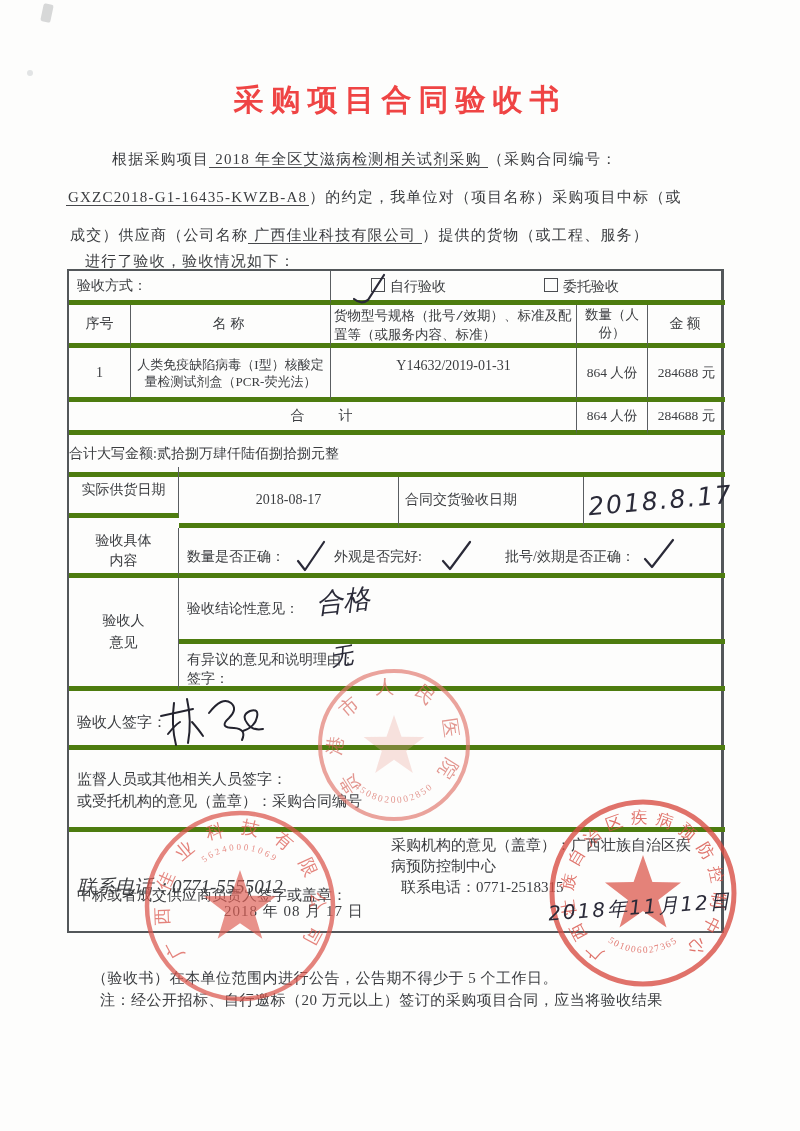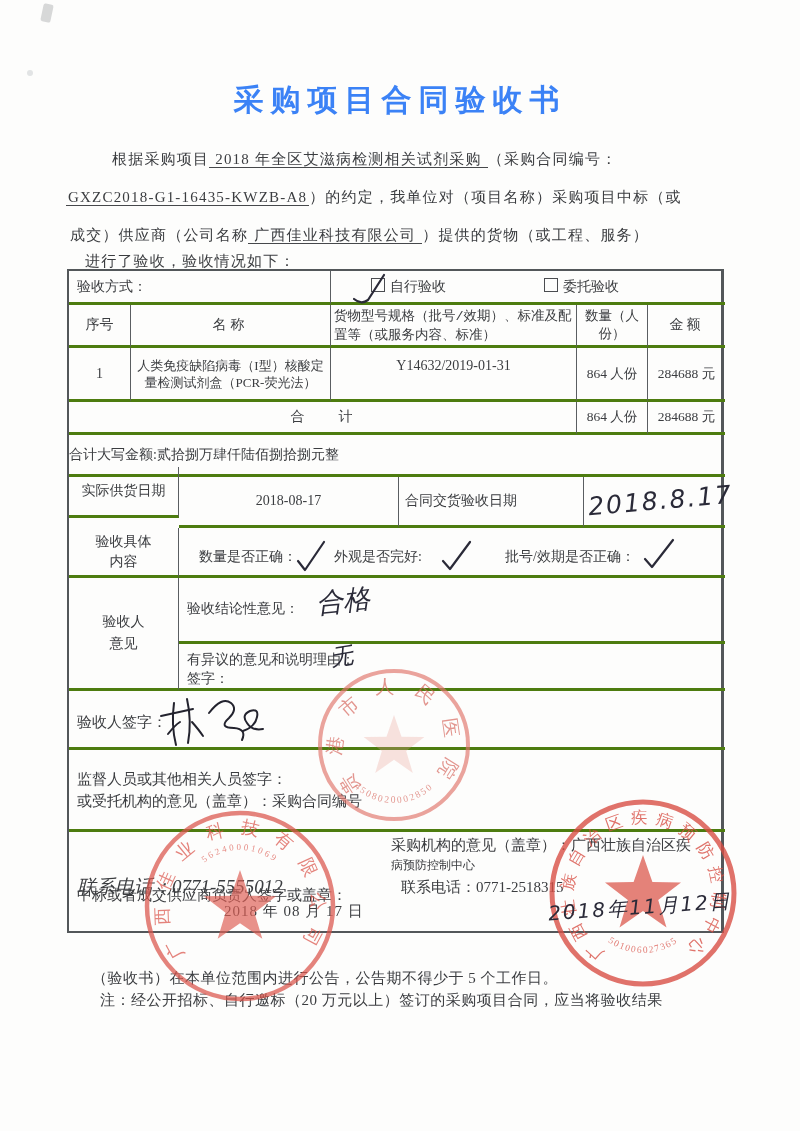--- a/index.html
+++ b/index.html
@@ -6,29 +6,29 @@
   body{background:#e8e8e8;}
   #page{
     position:relative; width:800px; height:1131px; margin:0 auto;
     background:#fdfdfc; overflow:hidden;
     font-family:"Liberation Serif","DejaVu Serif",serif;
     color:#3b3d40;
   }
   .abs{position:absolute; box-sizing:border-box;}
   .title{
     width:100%; text-align:center; top:80px; left:0;
-    font-size:30px; font-weight:bold; letter-spacing:7px; color:#3b82f6;
+    font-size:30px; font-weight:bold; letter-spacing:7px; color:#ef4444;
   }
   .intro-line{font-size:15px; letter-spacing:1.2px; white-space:nowrap;}
   .u{border-bottom:1.5px solid #46484b; padding:0 6px;}
   
   #doc-table{left:67px; top:269px; width:657px; height:664px; border:2px solid #53575a; border-right-width:3px;}
   .cell{position:absolute; box-sizing:border-box; font-size:14px; color:#3b3d40; overflow:hidden;}
   .br{border-right:1px solid #5a5e61;}
-  .bb{border-bottom:3px solid #4d7c0f;}
+  .bb{border-bottom:5px solid #4d7c0f;}
   .vc{display:flex; align-items:center;}
   .cc{display:flex; align-items:center; justify-content:center; text-align:center;}
   .cbx{width:12px;height:12px;border:1.5px solid #4a4c50;display:inline-block;margin-right:5px;vertical-align:-1px;background:transparent;}
   .hw{
     position:absolute; font-family:"DejaVu Sans",sans-serif; font-style:italic;
     color:#2a2a38; z-index:6; white-space:nowrap; pointer-events:none;
   }
   #overlay{position:absolute; left:0; top:0; z-index:5; pointer-events:none;}
   .stamp-text{font-family:"Liberation Serif","DejaVu Serif",serif;}
   .note-line{font-size:15px; letter-spacing:0.5px; white-space:nowrap;}
@@ -90,21 +90,21 @@
     <div class="cell br bb cc" style="left:0;top:196px;width:110px;height:51px;">实际供货日期</div>
     <div class="cell br bb cc" style="left:110px;top:206px;width:220px;height:51px;">2018-08-17</div>
     <div class="cell br bb vc" style="left:330px;top:206px;width:185px;height:51px;padding-left:6px;">合同交货验收日期</div>
     <div class="cell bb" style="left:515px;top:206px;width:141px;height:51px;"></div>
 
     <div class="cell br bb cc" style="left:0;top:257px;width:110px;height:50px;line-height:20px;">
       <div><span>验收具体</span><br>
       <span>内容</span></div>
     </div>
     <div class="cell bb" style="left:110px;top:257px;width:546px;height:50px;">
-      <span class="abs" style="left:8px;top:20px;margin-left:12px;">数量是否正确：</span>
+      <span class="abs" style="left:8px;top:20px;">数量是否正确：</span>
       <span class="abs" style="left:155px;top:20px;">外观是否完好:</span>
       <span class="abs" style="left:326px;top:20px;">批号/效期是否正确：</span>
     </div>
 
     <div class="cell br bb cc" style="left:0;top:307px;width:110px;height:113px;line-height:22px;">
       <div><span>验收人</span><br>
       <span>意见</span></div>
     </div>
     <div class="cell bb" style="left:110px;top:307px;width:546px;height:66px;">
       <span class="abs" style="left:8px;top:22px;">验收结论性意见：</span>
@@ -121,21 +121,21 @@
     <div class="cell bb" style="left:0;top:479px;width:656px;height:82px;line-height:22px;padding:18px 0 0 8px;font-size:15px;">
       <span>监督人员或其他相关人员签字：</span><br>
       <span>或受托机构的意见（盖章）：采购合同编号</span>
     </div>
 
     <div class="cell" style="left:0;top:561px;width:656px;height:101px;">
       <span class="abs" style="left:8px;top:18px;font-size:15px;margin-top:36px;">中标或者成交供应商负责人签字或盖章：</span>
       <span class="abs" style="left:8px;top:42px;font-size:19px;font-style:italic;">联系电话：0771-5555012</span>
       <span class="abs" style="left:155px;top:70px;font-size:15px;letter-spacing:1px;">2018 年 08 月 17 日</span>
       <span class="abs" style="left:322px;top:4px;font-size:15px;text-align:right;">采购机构的意见（盖章）：广西壮族自治区疾</span>
-      <span class="abs" style="left:322px;top:25px;font-size:12px;">病预防控制中心</span>
+      <span class="abs" style="left:322px;top:25px;font-size:15px;">病预防控制中心</span>
       <span class="abs" style="left:332px;top:46px;font-size:15px;">联系电话：0771-2518315</span>
     </div>
   </div>
 
   <div class="abs note-line" style="left:100px;top:991px;">注：经公开招标、自行邀标（20 万元以上）签订的采购项目合同，应当将验收结果</div>
   <div class="abs note-line" style="left:92px;top:969px;">（验收书）在本单位范围内进行公告，公告期不得少于 5 个工作日。</div>
 
   <div class="hw" style="left:588px;top:486px;font-size:25px;letter-spacing:2px;transform:rotate(-5deg);">2018.8.17</div>
   <div class="hw" style="left:316px;top:583px;font-size:27px;transform:rotate(-6deg);">合格</div>
   <div class="hw" style="left:330px;top:641px;font-size:23px;transform:rotate(-10deg);">无</div>

